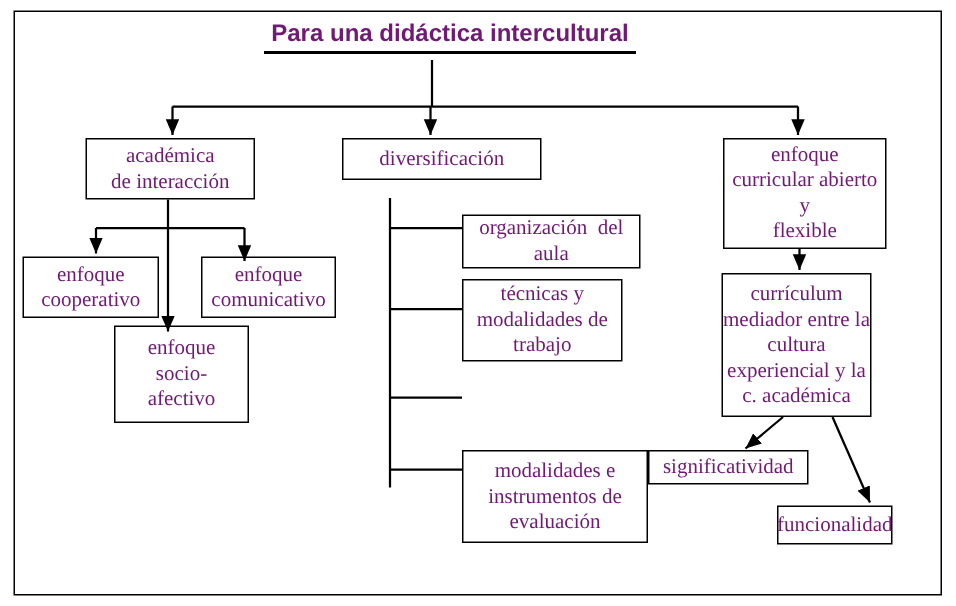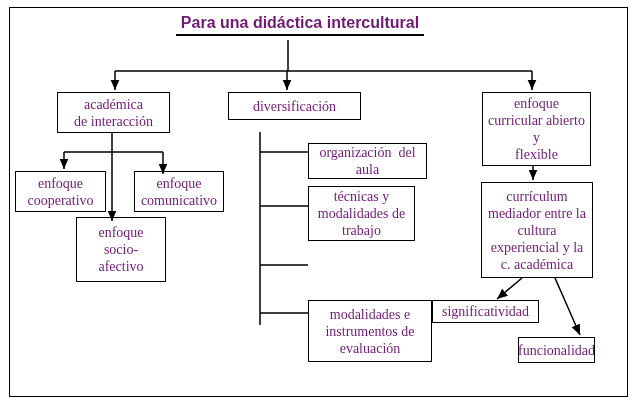--- a/index.html
+++ b/index.html
@@ -136,21 +136,21 @@
     <span class="ln">evaluación</span>
   </div>
 
   <div class="node" style="left:482px;top:92px;width:109px;height:74px">
     <span class="ln">enfoque</span>
     <span class="ln">curricular abierto</span>
     <span class="ln">y</span>
     <span class="ln">flexible</span>
   </div>
 
-  <div class="node" style="left:481px;top:182px;width:112px;height:96px">
+  <div class="node" style="left:481px;top:182px;width:100px;height:96px">
     <span class="ln">currículum</span>
     <span class="ln">mediador entre la</span>
     <span class="ln it">cultura</span>
     <span class="ln"><span class="it">experiencial</span><span> y la</span></span>
     <span class="ln">c. académica</span>
   </div>
 
   <div class="node" style="left:432px;top:300px;width:107px;height:23px">
     <span class="ln">significatividad</span>
   </div>

